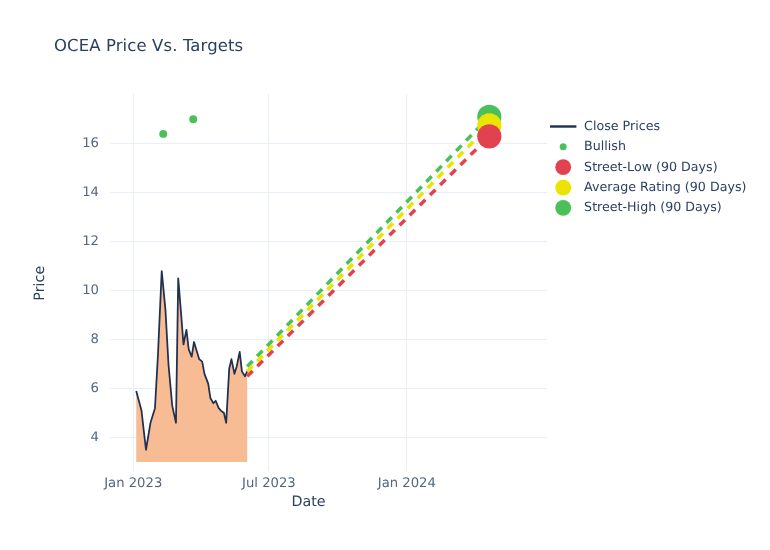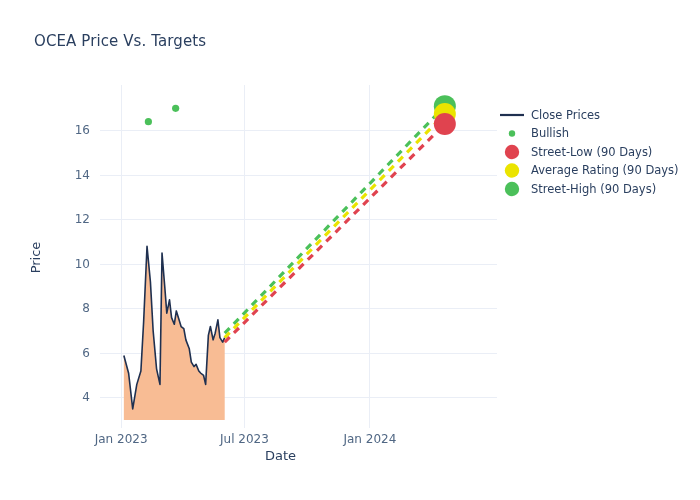--- a/index.html
+++ b/index.html
@@ -14,21 +14,21 @@
     overflow: hidden;
   }
   #chart-root {
     position: relative;
     width: 700px;
     height: 500px;
     background: #ffffff;
   }
   #chart-title {
     position: absolute;
-    left: 34px;
+    left: 49px;
     top: 32px;
     font-size: 15px;
     color: #2a3f5f;
     letter-spacing: 0.1px;
     white-space: nowrap;
   }
   #plot-svg {
     position: absolute;
     left: 0;
     top: 0;

